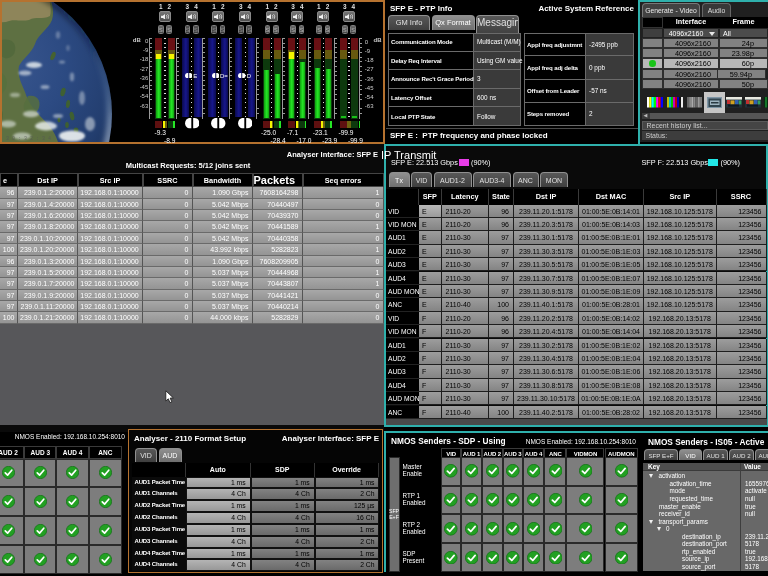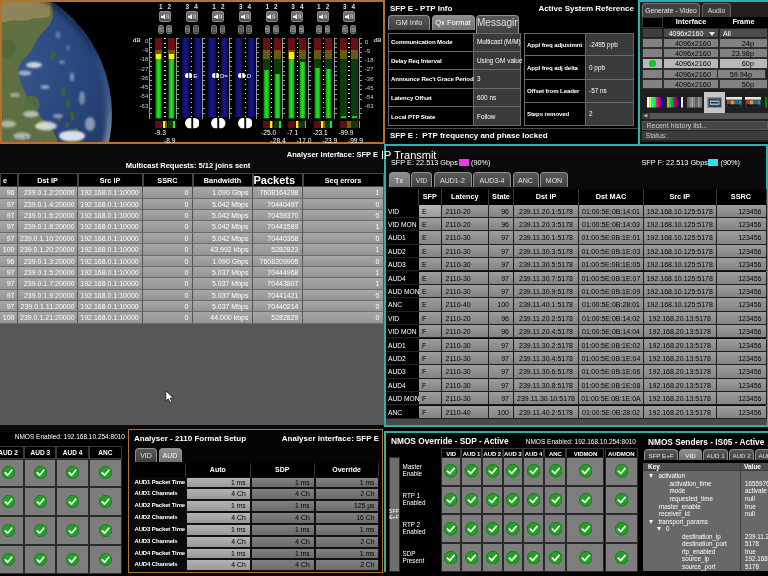--- a/index.html
+++ b/index.html
@@ -765,21 +765,21 @@
 <div class="a" style="left:131.5px;top:547.6000000000001px;width:54.5px;height:11.85px;background:#0a0a0a;font-size:6px;font-weight:bold;color:#fff;padding-left:3px;line-height:11.85px;white-space:nowrap;letter-spacing:-0.15px">AUD4 Packet Time</div>
 <div class="a" style="left:186px;top:547.6000000000001px;width:64.69999999999999px;height:11.85px;background:linear-gradient(#b4b4b4,#989898);border:1px solid #111;font-size:6.8px;color:#000;text-align:right;padding-right:4px;line-height:10.85px">1 ms</div>
 <div class="a" style="left:250.7px;top:547.6000000000001px;width:64.0px;height:11.85px;background:linear-gradient(#828282,#6a6a6a);border:1px solid #111;font-size:6.8px;color:#000;text-align:right;padding-right:4px;line-height:10.85px">1 ms</div>
 <div class="a" style="left:314.7px;top:547.6000000000001px;width:64.80000000000001px;height:11.85px;background:linear-gradient(#828282,#6a6a6a);border:1px solid #111;font-size:6.8px;color:#000;text-align:right;padding-right:4px;line-height:10.85px">1 ms</div>
 <div class="a" style="left:131.5px;top:559.4500000000002px;width:54.5px;height:11.85px;background:#0a0a0a;font-size:6px;font-weight:bold;color:#fff;padding-left:3px;line-height:11.85px;white-space:nowrap;letter-spacing:-0.15px">AUD4 Channels</div>
 <div class="a" style="left:186px;top:559.4500000000002px;width:64.69999999999999px;height:11.85px;background:linear-gradient(#b4b4b4,#989898);border:1px solid #111;font-size:6.8px;color:#000;text-align:right;padding-right:4px;line-height:10.85px">4 Ch</div>
 <div class="a" style="left:250.7px;top:559.4500000000002px;width:64.0px;height:11.85px;background:linear-gradient(#828282,#6a6a6a);border:1px solid #111;font-size:6.8px;color:#000;text-align:right;padding-right:4px;line-height:10.85px">4 Ch</div>
 <div class="a" style="left:314.7px;top:559.4500000000002px;width:64.80000000000001px;height:11.85px;background:linear-gradient(#828282,#6a6a6a);border:1px solid #111;font-size:6.8px;color:#000;text-align:right;padding-right:4px;line-height:10.85px">2 Ch</div>
 <div class="a" style="left:383.5px;top:431.3px;width:384.5px;height:2.2px;background:#2fb0ac"></div>
 <div class="a" style="left:383.5px;top:431.3px;width:2px;height:141px;background:#2fb0ac"></div>
-<div class="a" style="left:391px;top:436px;font-size:8.3px;font-weight:bold">NMOS Override - SDP - Active</div>
+<div class="a" style="left:391px;top:436px;font-size:8.3px;font-weight:bold">NMOS Senders - SDP - Using</div>
 <div class="a" style="left:494px;top:437.5px;width:142px;text-align:right;font-size:6.5px">NMOS Enabled: 192.168.10.254:8010</div>
 <div class="a" style="left:441.3px;top:448px;width:19.69999999999999px;height:12.5px;background:#000;border:1px solid #3a3a3a;font-size:6px;font-weight:bold;text-align:center;line-height:11px;overflow:hidden;letter-spacing:-0.1px">VID</div>
 <div class="a" style="left:461px;top:448px;width:21px;height:12.5px;background:#000;border:1px solid #3a3a3a;font-size:6px;font-weight:bold;text-align:center;line-height:11px;overflow:hidden;letter-spacing:-0.1px">AUD 1</div>
 <div class="a" style="left:482px;top:448px;width:20.5px;height:12.5px;background:#000;border:1px solid #3a3a3a;font-size:6px;font-weight:bold;text-align:center;line-height:11px;overflow:hidden;letter-spacing:-0.1px">AUD 2</div>
 <div class="a" style="left:502.5px;top:448px;width:20.5px;height:12.5px;background:#000;border:1px solid #3a3a3a;font-size:6px;font-weight:bold;text-align:center;line-height:11px;overflow:hidden;letter-spacing:-0.1px">AUD 3</div>
 <div class="a" style="left:523px;top:448px;width:21.200000000000045px;height:12.5px;background:#000;border:1px solid #3a3a3a;font-size:6px;font-weight:bold;text-align:center;line-height:11px;overflow:hidden;letter-spacing:-0.1px">AUD 4</div>
 <div class="a" style="left:544.2px;top:448px;width:22.199999999999932px;height:12.5px;background:#000;border:1px solid #3a3a3a;font-size:6px;font-weight:bold;text-align:center;line-height:11px;overflow:hidden;letter-spacing:-0.1px">ANC</div>
 <div class="a" style="left:566.4px;top:448px;width:38.10000000000002px;height:12.5px;background:#000;border:1px solid #3a3a3a;font-size:6px;font-weight:bold;text-align:center;line-height:11px;overflow:hidden;letter-spacing:-0.1px">VIDMON</div>
 <div class="a" style="left:604.5px;top:448px;width:33.5px;height:12.5px;background:#000;border:1px solid #3a3a3a;font-size:6px;font-weight:bold;text-align:center;line-height:11px;overflow:hidden;letter-spacing:-0.1px">AUDMON</div>
 <div class="a" style="left:388.5px;top:456.5px;width:11px;height:115.5px;background:#6e6e6e;border:1px solid #2a2a2a;font-size:5.2px;color:#fff;display:flex;align-items:center;justify-content:center;text-align:center;line-height:6px">SFP<br>E+F</div>

